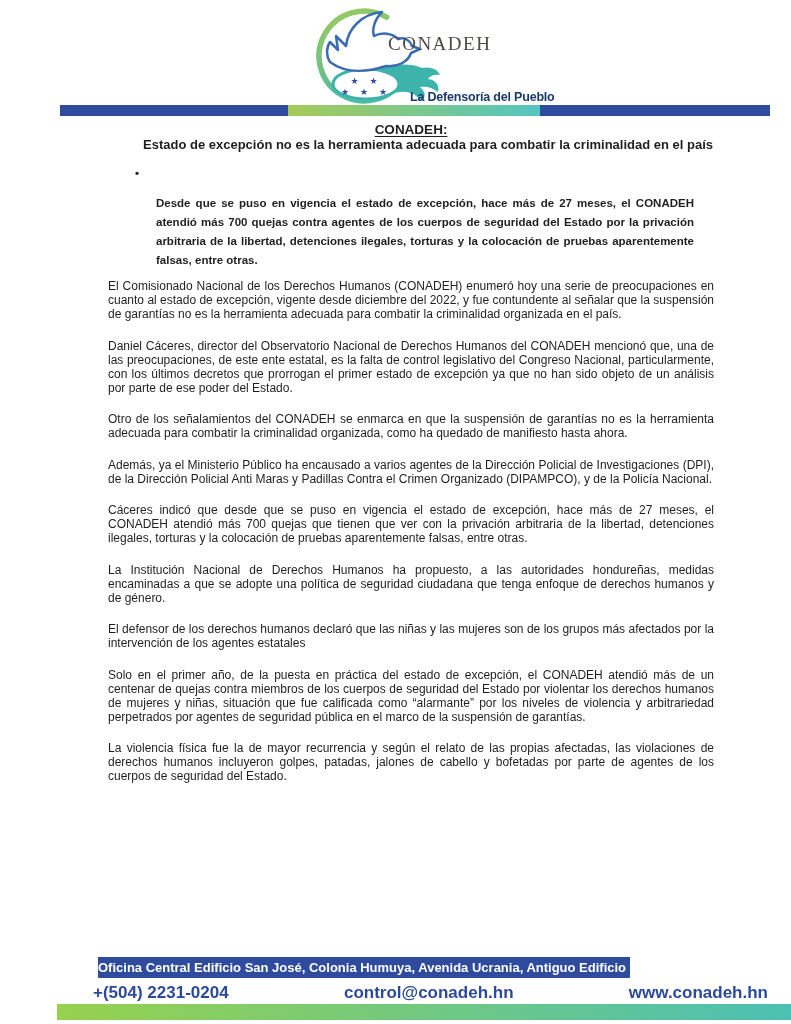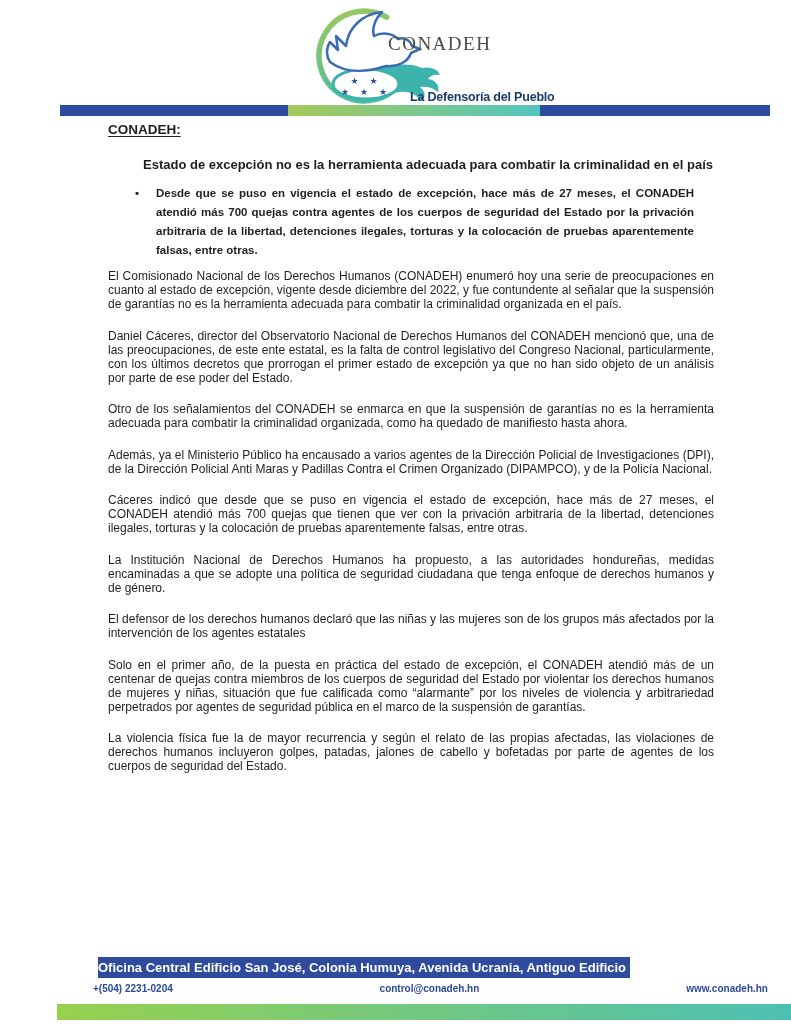--- a/index.html
+++ b/index.html
@@ -26,52 +26,52 @@
   .top-bar .seg-blue-left{width:228px;background:#2e4b9e;}
   .top-bar .seg-gradient{width:252px;background:linear-gradient(90deg,#a6ca58,#54c5c0);}
   .top-bar .seg-blue-right{flex:1;background:#2e4b9e;}
 
   
   .content{
     position:absolute;left:108px;top:122px;width:606px;
   }
   .doc-heading{
     margin:0;font-size:13.5px;font-weight:bold;
-    text-decoration:underline;text-underline-offset:2px;
+    text-decoration:underline;text-underline-offset:2px;text-align:center;
   }
   .doc-subheading{
-    margin:20px 0 0 35px;font-size:13px;font-weight:bold;
+    margin:0 0 0 35px;font-size:13px;font-weight:bold;
   }
   .bullet-item{
     margin:12px 0 9px 27px;width:559px;
     display:flex;
     font-size:11.5px;font-weight:bold;line-height:19px;
   }
   .bullet-item .glyph{width:21px;flex:0 0 21px;}
-  .bullet-item .bullet-text{flex:1;text-align:justify;}
+  .bullet-item .bullet-text{flex:1;text-align:justify;margin-top:30px;}
   .para{
     margin:0 0 17.5px 0;
     font-size:12px;line-height:14px;text-align:justify;
   }
   .section-heading{
     margin:0 0 17.5px 0;
     font-size:12.9px;line-height:17.25px;font-weight:bold;
   }
 
   
   .footer-bar{
     position:absolute;left:98px;top:957px;width:532px;height:21px;
     background:#2e4b9e;color:#ffffff;
     font-size:13px;font-weight:bold;text-align:center;line-height:21px;
     white-space:nowrap;
   }
   .footer-contacts{
     position:absolute;left:93px;top:983px;width:675px;
     display:flex;justify-content:space-between;
-    color:#2c4a9c;font-size:10px;font-weight:bold;
+    color:#2c4a9c;font-size:17px;font-weight:bold;
   }
   .footer-gradient{
     position:absolute;left:57px;top:1004px;width:734px;height:16px;
     background:linear-gradient(90deg,#97d14e,#4cc0b4);
   }
 </style>
 </head>
 <body>
 
 <div class="page">

